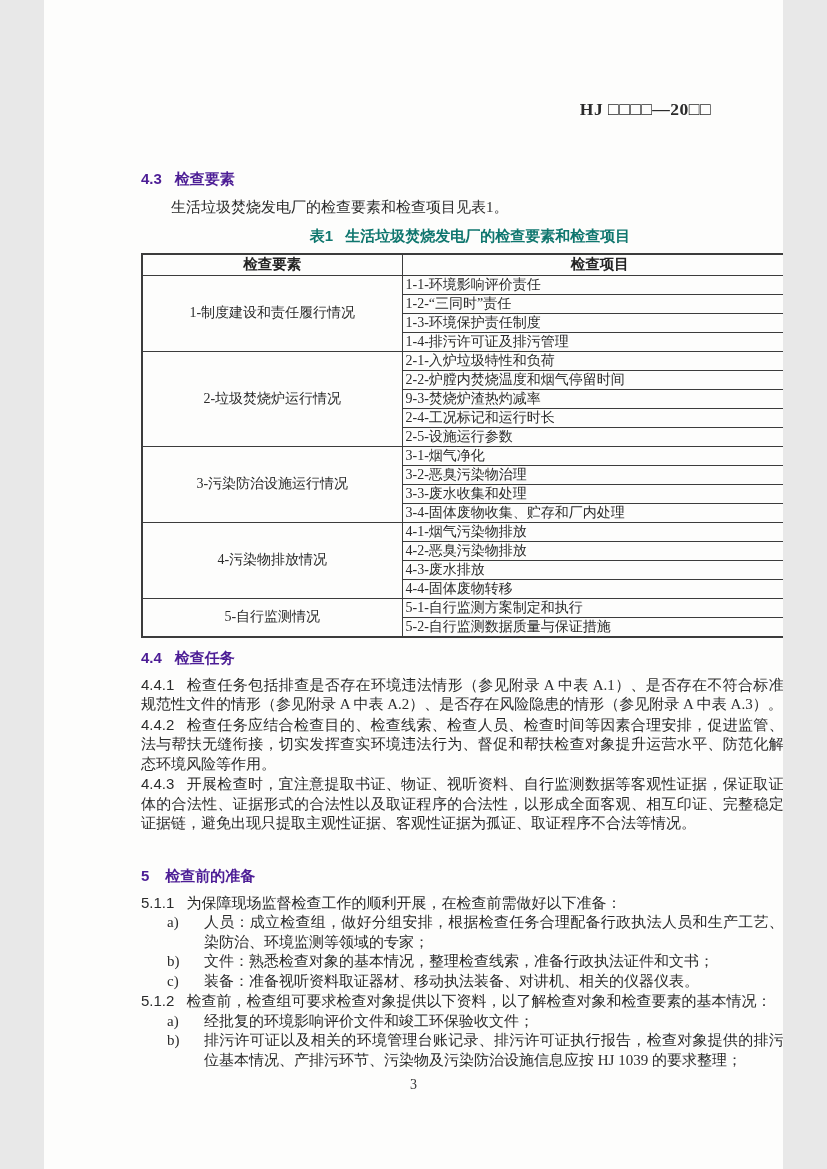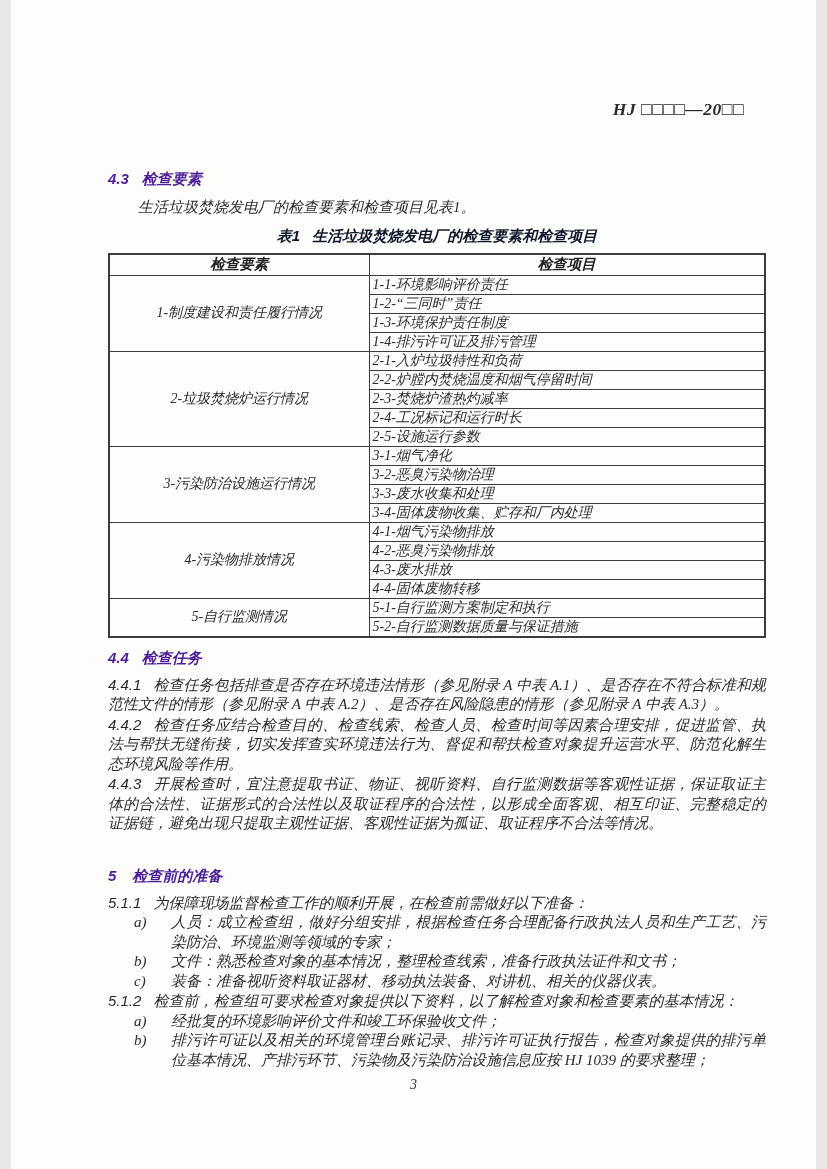--- a/index.html
+++ b/index.html
@@ -1,25 +1,24 @@
 <!DOCTYPE html>
 <html><head>
 <meta charset="utf-8">
 <style>
   html, body { margin: 0; padding: 0; background: #e8e8e8; }
   .page {
     position: relative;
-    width: 805px;
+    width: 739px;
     height: 1169px;
     margin: 0 auto;
     background: #fdfdfc;
     overflow: hidden;
     font-family: "Liberation Serif", "DejaVu Serif", serif;
     color: #2b2b2b;
-    font-style: italic;
   }
   .doc-code {
     position: absolute;
     top: 99px;
     right: 72px;
     font-weight: bold;
     font-size: 17.5px;
     letter-spacing: 0.5px;
     white-space: nowrap;
   }
@@ -44,21 +43,21 @@
     text-indent: 2em;
     font-size: 15px;
     line-height: 19.5px;
   }
   .caption {
     margin-top: 9px;
     text-align: center;
     font-family: "Liberation Sans", "DejaVu Sans", sans-serif;
     font-weight: bold;
     font-size: 15px;
-    color: #0f172a;
+    color: #0f766e;
   }
   .caption .cap-label { margin-right: 12px; }
   table.t1 {
     margin-top: 7px;
     border-collapse: collapse;
     width: 658px;
     table-layout: fixed;
     border: 2px solid #3c3c3c;
   }
   .t1 th, .t1 td { border: 1px solid #3c3c3c; }
@@ -162,21 +161,21 @@
           </tr>
 
         <tr>
           <td class="elem" rowspan="5">2-垃圾焚烧炉运行情况</td>
           <td class="item">2-1-入炉垃圾特性和负荷</td>
         </tr>
         <tr>
             <td class="item">2-2-炉膛内焚烧温度和烟气停留时间</td>
           </tr>
         <tr>
-            <td class="item">2-3-焚烧炉渣热灼减率</td>
+            <td class="item">9-3-焚烧炉渣热灼减率</td>
           </tr>
         <tr>
             <td class="item">2-4-工况标记和运行时长</td>
           </tr>
         <tr>
             <td class="item">2-5-设施运行参数</td>
           </tr>
 
         <tr>
           <td class="elem" rowspan="4">3-污染防治设施运行情况</td>

